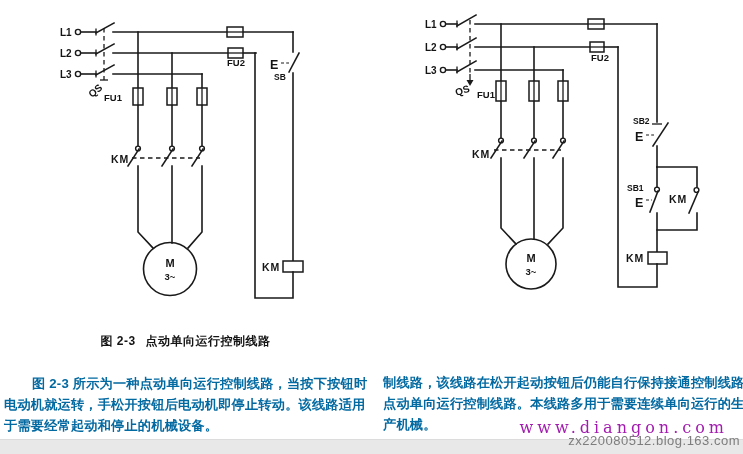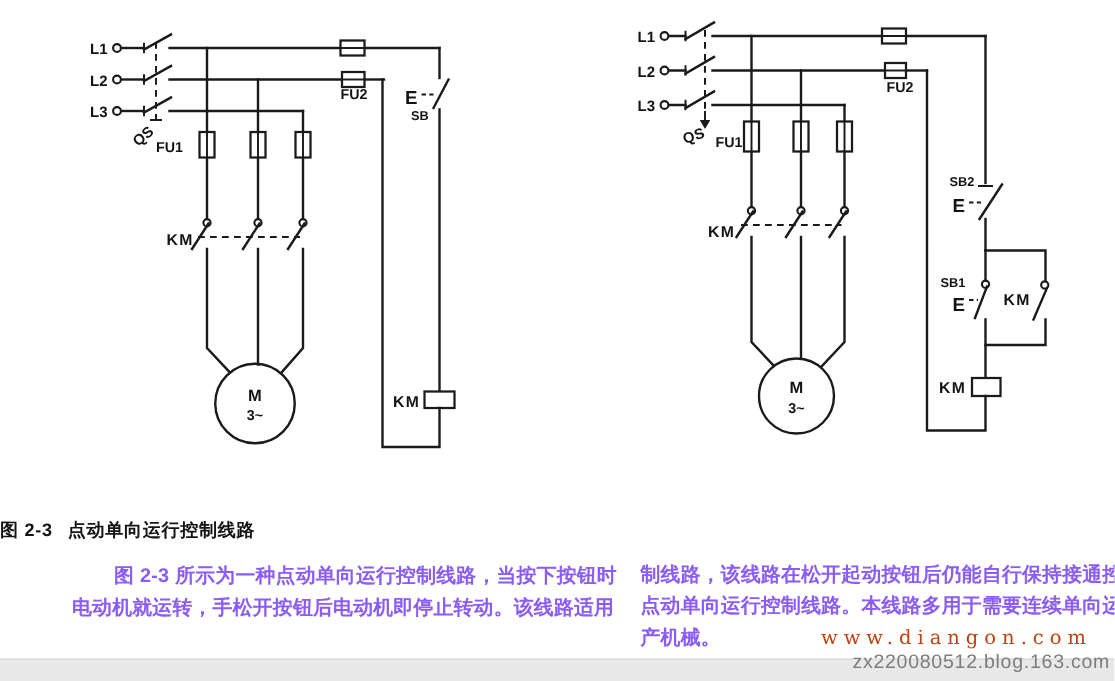--- a/index.html
+++ b/index.html
@@ -4,39 +4,39 @@
 <style>
   html,body{margin:0;padding:0;}
   body{width:743px;height:454px;background:#ffffff;overflow:hidden;
        font-family:"Liberation Sans",sans-serif;}
   #page{position:relative;width:743px;height:454px;background:#ffffff;}
 
   .fig-svg{position:absolute;top:0;}
   #fig-left-svg{left:0;width:371px;height:325px;}
   #fig-right-svg{left:371px;width:372px;height:325px;}
 
-  .caption{position:absolute;width:371px;text-align:left;color:#141414;
-           font-size:12px;font-weight:bold;letter-spacing:0.5px;white-space:nowrap;margin-top:12px;}
+  .caption{position:absolute;width:371px;text-align:center;color:#141414;
+           font-size:12px;font-weight:bold;letter-spacing:0.5px;white-space:nowrap;}
   #caption-left{left:0;top:333px;}
   #caption-right{left:371px;top:329px;}
   .caption .cap-num{margin-right:10px;}
 
-  .para{position:absolute;color:#8b5cf6;font-size:13.2px;font-weight:bold;
-        z-index:2;margin-left:44px;}
+  .para{position:absolute;color:#0369a1;font-size:13.2px;font-weight:bold;
+        z-index:2;}
   #para-left{left:4px;top:373px;width:362px;}
   #para-right{left:383px;top:372px;width:360px;}
   .para .pline{height:21px;line-height:21px;white-space:nowrap;letter-spacing:0.2px;}
   .para .pline.indent{padding-left:28px;}
 
   #footer-strip{position:absolute;left:0;top:439px;width:743px;height:15px;
                 background:#e8e8e8;border-top:1px solid #dcdcdc;z-index:0;}
 
   .wm{position:absolute;z-index:1;white-space:nowrap;}
   #wm-site{right:15px;top:418px;font-family:"DejaVu Serif",serif;
-           font-size:13px;color:#c2410c;letter-spacing:4px;}
+           font-size:16px;color:#a21caf;letter-spacing:4px;}
   #wm-blog{right:3px;top:433px;font-size:13px;color:#7d7d7d;letter-spacing:0.5px;}
 
   svg text{fill:#141414;font-family:"Liberation Sans",sans-serif;font-weight:bold;}
   .wire{stroke:#1a1a1a;stroke-width:1.6;fill:none;stroke-linecap:square;}
   .thin{stroke:#1a1a1a;stroke-width:1.3;fill:none;}
   .dash{stroke:#1a1a1a;stroke-width:1.3;fill:none;stroke-dasharray:4.5,3.5;}
   .edash{stroke:#1a1a1a;stroke-width:1.2;fill:none;stroke-dasharray:3,2.2;}
   .node{stroke:#1a1a1a;stroke-width:1.4;fill:#ffffff;}
   .box{stroke:#1a1a1a;stroke-width:1.5;fill:#ffffff;}
   .lbl10{font-size:10px;}
@@ -255,20 +255,21 @@
     <span class="cap-num">图 2-3</span><span>点动单向运行控制线路</span>
   </div>
 
   <div id="footer-strip"></div>
   <div id="wm-site" class="wm">www.diangon.com</div>
   <div id="wm-blog" class="wm">zx220080512.blog.163.com</div>
 
   <div id="para-left" class="para">
     <div class="pline indent">图 2-3 所示为一种点动单向运行控制线路，当按下按钮时</div>
     <div class="pline">电动机就运转，手松开按钮后电动机即停止转动。该线路适用</div>
+    <div class="pline">于需要经常起动和停止的机械设备。</div>
   </div>
   <div id="para-right" class="para">
     <div class="pline">制线路，该线路在松开起动按钮后仍能自行保持接通控制线路，</div>
     <div class="pline">点动单向运行控制线路。本线路多用于需要连续单向运行的生</div>
     <div class="pline">产机械。</div>
   </div>
 
 </div>
 
 </body></html>

